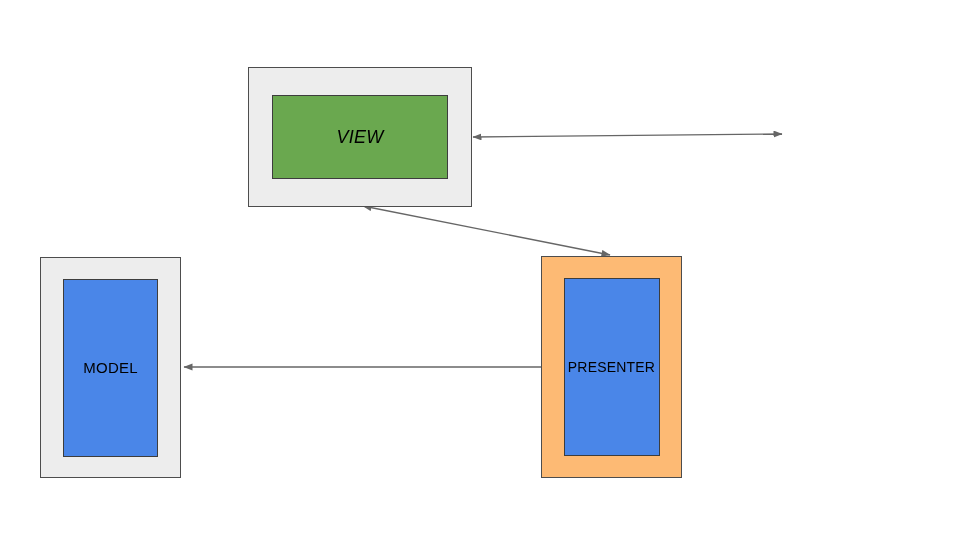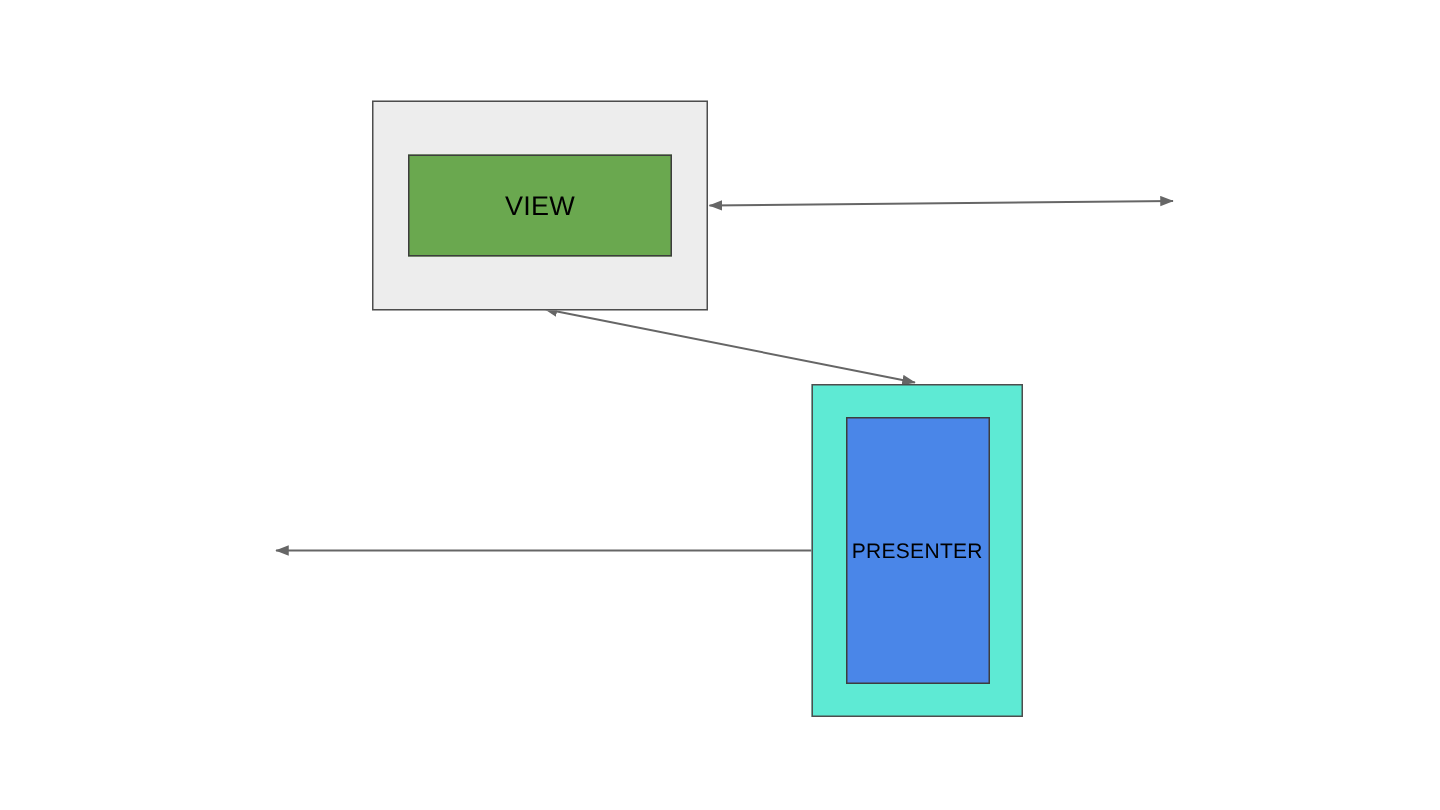--- a/index.html
+++ b/index.html
@@ -40,21 +40,21 @@
     justify-content: center;
   }
   .node-label {
     color: #000000;
     text-align: center;
     letter-spacing: 0.2px;
     user-select: none;
   }
   
   .view-outer      { left: 248px; top: 67px;  width: 224px; height: 140px; }
-  .view-inner      { width: 176px; height: 68px; }
+  .view-inner      { width: 176px; height: 84px; font-style: italic; }
   .view-label      { font-size: 18px; }
   
   .viewmodel-outer { left: 783px; top: 24px;  width: 140px; height: 223px; }
   .viewmodel-inner { width: 96px;  height: 174px; }
   .viewmodel-label { font-size: 13px; }
   
   .model-outer     { left: 40px;  top: 257px; width: 141px; height: 221px; }
   .model-inner     { width: 95px;  height: 178px; }
   .model-label     { font-size: 15px; }
   
@@ -78,20 +78,25 @@
     <line x1="541" y1="367" x2="184" y2="367" stroke-width="1.3" marker-end="url(#arrowhead)" stroke="#666666"></line>
   </svg>
 
   <div class="node-outer view-outer" style="background-color: rgb(237, 237, 237);">
     <div class="node-inner view-inner" style="background-color: rgb(106, 168, 79);">
       <span class="node-label view-label">VIEW</span>
     </div>
   </div>
 
 
+  <div class="node-outer model-outer" style="background-color: rgb(237, 237, 237);">
+    <div class="node-inner model-inner" style="background-color: rgb(74, 134, 232);">
+      <span class="node-label model-label">MODEL</span>
+    </div>
+  </div>
 
-  <div class="node-outer presenter-outer" style="background-color: #5eead4;">
+  <div class="node-outer presenter-outer" style="background-color: #fdba74;">
     <div class="node-inner presenter-inner" style="background-color: rgb(74, 134, 232);">
       <span class="node-label presenter-label">PRESENTER</span>
     </div>
   </div>
 
 </div>
 
 </body></html>

